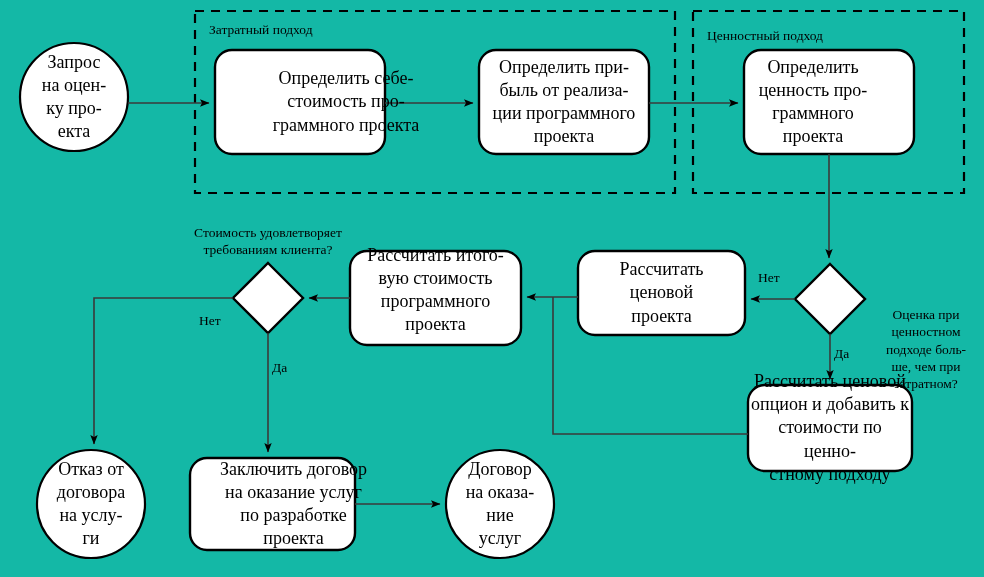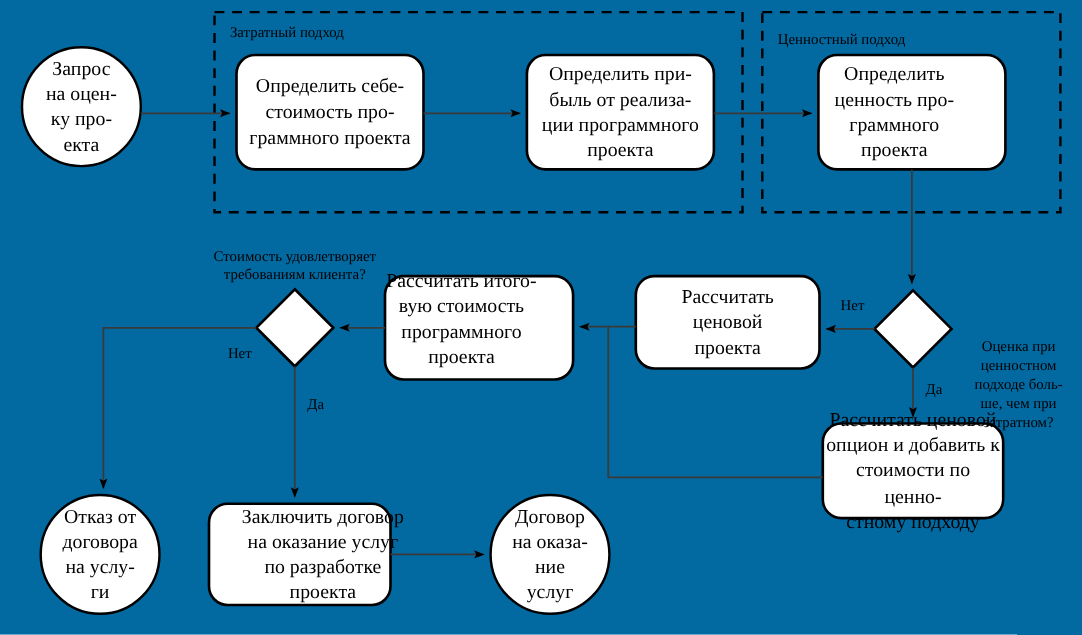--- a/index.html
+++ b/index.html
@@ -4,21 +4,21 @@
 <style>
   html, body {
     margin: 0;
     padding: 0;
     background: #ffffff;
   }
   #canvas {
     position: relative;
     width: 984px;
     height: 577px;
-    background: #0369a1;
+    background: #14b8a6;
     font-family: "Liberation Serif", "DejaVu Serif", serif;
     overflow: hidden;
   }
   #canvas svg {
     position: absolute;
     left: 0;
     top: 0;
   }
   .node-label {
     position: absolute;
@@ -38,21 +38,20 @@
     font-family: "Liberation Serif", "DejaVu Serif", serif;
     font-size: 13.5px;
     color: #000000;
     text-align: left;
   }
   .edge-label {
     position: absolute;
     font-family: "Liberation Serif", "DejaVu Serif", serif;
     font-size: 13.5px;
     color: #000000;
-    text-align: center;
   }
   .side-note {
     position: absolute;
     font-family: "Liberation Serif", "DejaVu Serif", serif;
     font-size: 13.5px;
     line-height: 1.28;
     color: #000000;
     text-align: center;
     white-space: pre-line;
   }
@@ -122,34 +121,34 @@
   </svg>
 
   <div class="group-title" style="left:209px; top:22px;">Затратный подход</div>
   <div class="group-title" style="left:707px; top:28px;">Ценностный подход</div>
 
   <div class="node-label" style="left:28px; top:52px; width:92px; height:90px;">Запрос
 на оцен-
 ку про-
 екта</div>
 
-  <div class="node-label" style="left:217px; top:54px; width:166px; height:96px;">Определить себе-
+  <div class="node-label" style="left:217px; top:54px; width:166px; height:96px;padding-left:46px;">Определить себе-
 стоимость про-
 граммного проекта</div>
 
   <div class="node-label" style="left:481px; top:54px; width:166px; height:96px;">Определить при-
 быль от реализа-
 ции программного
 проекта</div>
 
   <div class="node-label" style="left:746px; top:54px; width:134px; height:96px;">Определить
 ценность про-
 граммного проекта</div>
 
-  <div class="node-label" style="left:336px; top:253px; width:167px; height:74px;">Рассчитать итого-
+  <div class="node-label" style="left:352px; top:253px; width:167px; height:74px;">Рассчитать итого-
 вую стоимость
 программного
 проекта</div>
 
   <div class="node-label" style="left:580px; top:253px; width:163px; height:80px;">Рассчитать
 ценовой
 проекта</div>
 
   <div class="node-label" style="left:750px; top:387px; width:160px; height:82px;">Рассчитать ценовой
 опцион и добавить к

